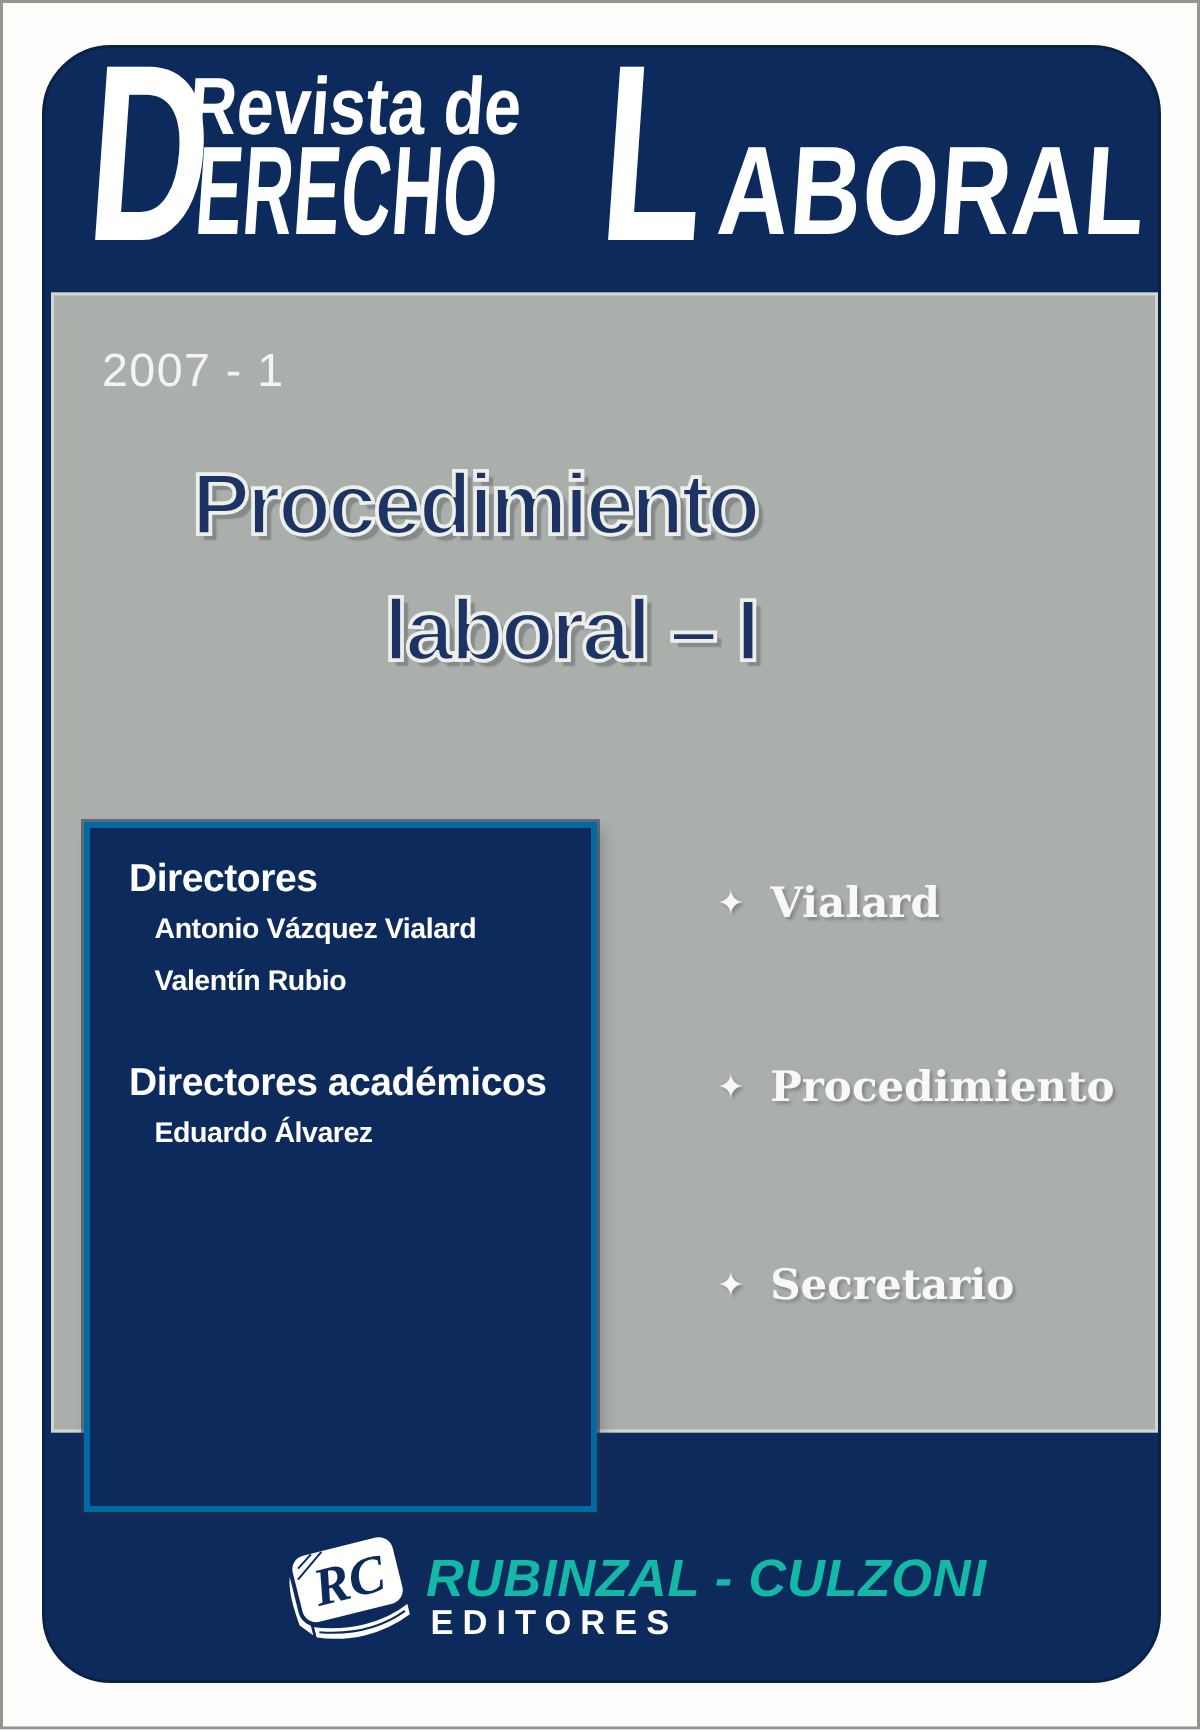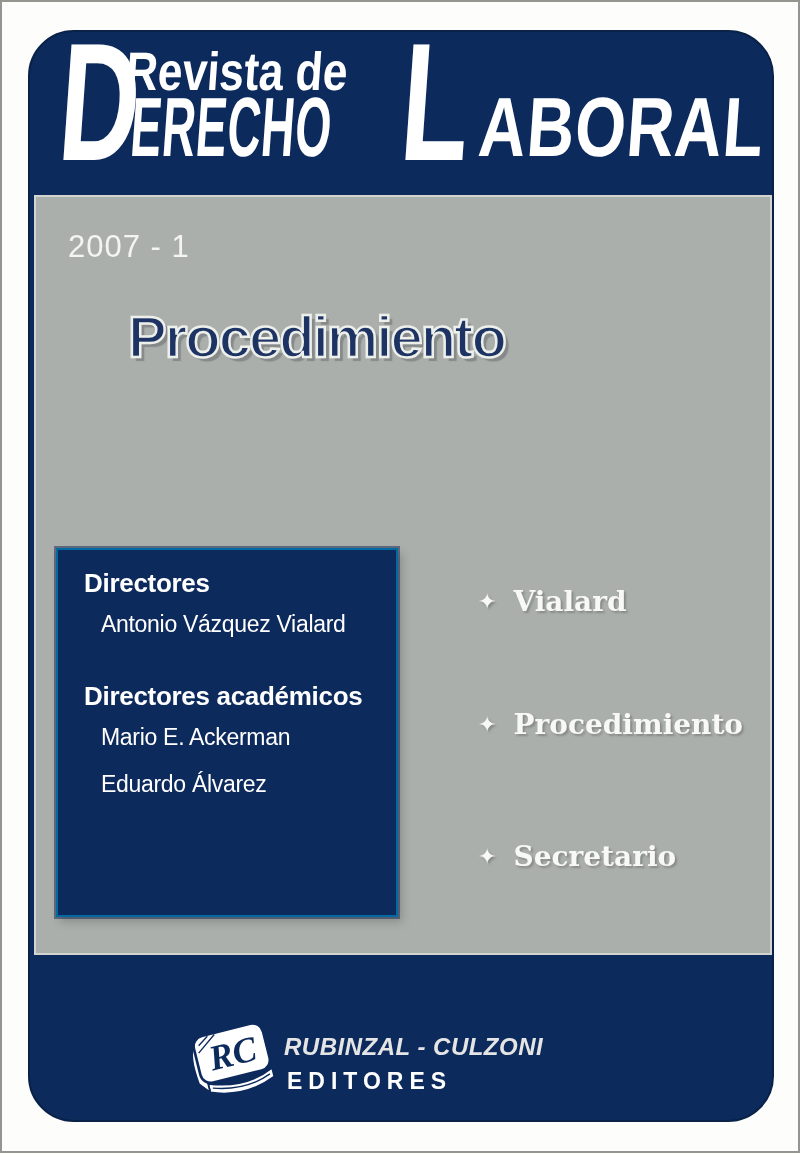--- a/index.html
+++ b/index.html
@@ -40,41 +40,41 @@
     position:absolute;left:92px;top:98px;
     font-size:58px;line-height:84px;font-weight:bold;letter-spacing:-2px;
     color:var(--title-navy);
     -webkit-text-stroke:2.5px #edefeb;
     text-shadow:4px 4px 1px rgba(96,100,106,.5);
     white-space:nowrap;
     text-align:right;
   }
   
   .staff-box{
-    position:absolute;left:20px;top:351px;width:342px;height:369px;
-    background:var(--navy);border:2px solid #0369a1;box-sizing:border-box;
+    position:absolute;left:20px;top:351px;width:342px;height:460px;
+    background:var(--navy);border:4px solid #0369a1;box-sizing:border-box;
     box-shadow:0 0 0 2px rgba(32,48,86,.55), 4px 5px 8px rgba(40,44,48,.25);
     padding:12px 8px 0 26px;color:#ffffff;
   }
   .sb-heading{font-size:26px;font-weight:bold;line-height:30px;margin-top:6px;letter-spacing:-0.3px;}
   .sb-section + .sb-section .sb-heading{margin-top:36px;}
-  .sb-name{font-size:23px;font-weight:normal;line-height:42px;margin-top:5px;padding-left:17px;letter-spacing:-0.3px;}
+  .sb-name{font-size:19px;font-weight:bold;line-height:30px;margin-top:5px;padding-left:17px;letter-spacing:-0.3px;}
   
   .toc-row{
     position:absolute;left:442px;display:flex;align-items:baseline;gap:17px;
     font-family:"DejaVu Serif", serif;font-weight:bold;font-size:28px;
     color:#f8f9f6;text-shadow:2px 2px 2px rgba(70,72,75,.35);
   }
   .toc-row .bullet{font-family:"DejaVu Sans", sans-serif;font-size:22px;transform:translateY(-2px);}
   .toc-1{top:388px;} .toc-2{top:511px;} .toc-3{top:643px;}
   
   .book-logo{position:absolute;left:154px;top:988px;}
   .pub-name{
-    position:absolute;left:254px;top:1001px;font-size:24px;font-style:italic;font-weight:bold;
-    color:#e5e5e5;letter-spacing:.5px;white-space:nowrap;
+    position:absolute;left:254px;top:1001px;font-size:35px;font-style:italic;font-weight:bold;
+    color:#14b8a6;letter-spacing:.5px;white-space:nowrap;
   }
   .pub-sub{
     position:absolute;left:257px;top:1036px;font-size:23px;font-weight:bold;
     color:#ffffff;letter-spacing:6px;text-align:center;
   }
 </style>
 </head>
 <body>
 
 <div class="stage">
@@ -87,30 +87,31 @@
       <span class="m-l">L</span>
       <span class="m-aboral">ABORAL</span>
     </div>
 
     <div class="gray-panel">
 
       <div class="issue">2007 - 1</div>
 
       <div class="title">
         <div>Procedimiento</div>
+        <div>laboral – I</div>
       </div>
 
       <div class="staff-box">
         <div class="sb-section">
           <div class="sb-heading">Directores</div>
           <div class="sb-name">Antonio Vázquez Vialard</div>
+          <div class="sb-name">Valentín Rubio</div>
         </div>
         <div class="sb-section">
           <div class="sb-heading">Directores académicos</div>
-          <div class="sb-name">Mario E. Ackerman</div>
           <div class="sb-name">Eduardo Álvarez</div>
         </div>
       </div>
 
       <div class="toc-row toc-1">
         <span class="bullet">✦</span>
         <span>Vialard</span>
       </div>
       <div class="toc-row toc-2">
         <span class="bullet">✦</span>

